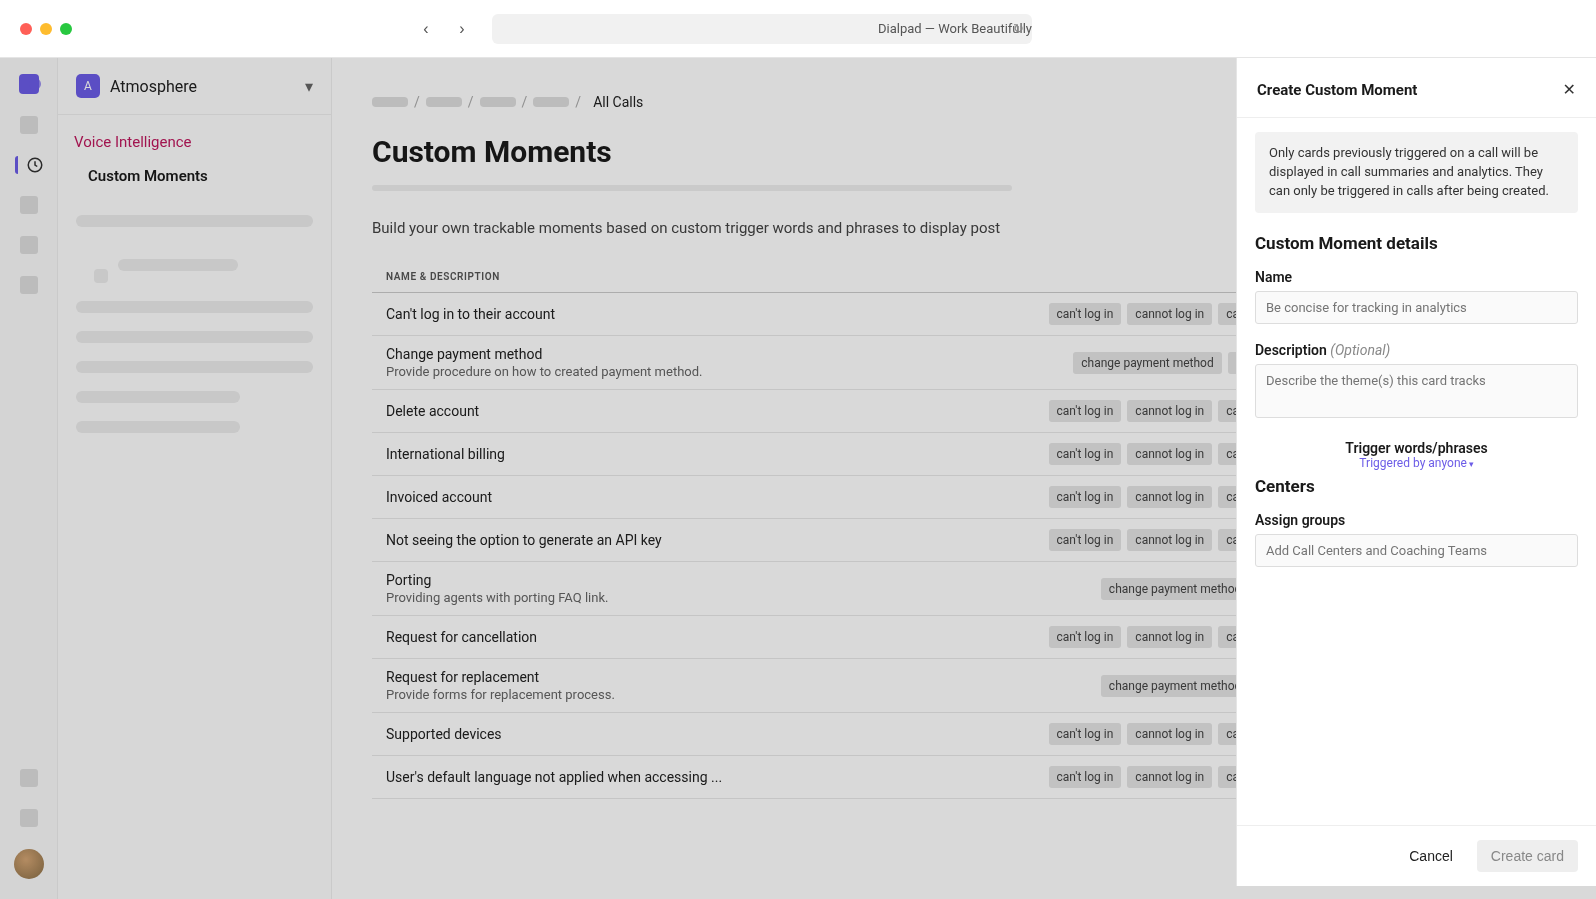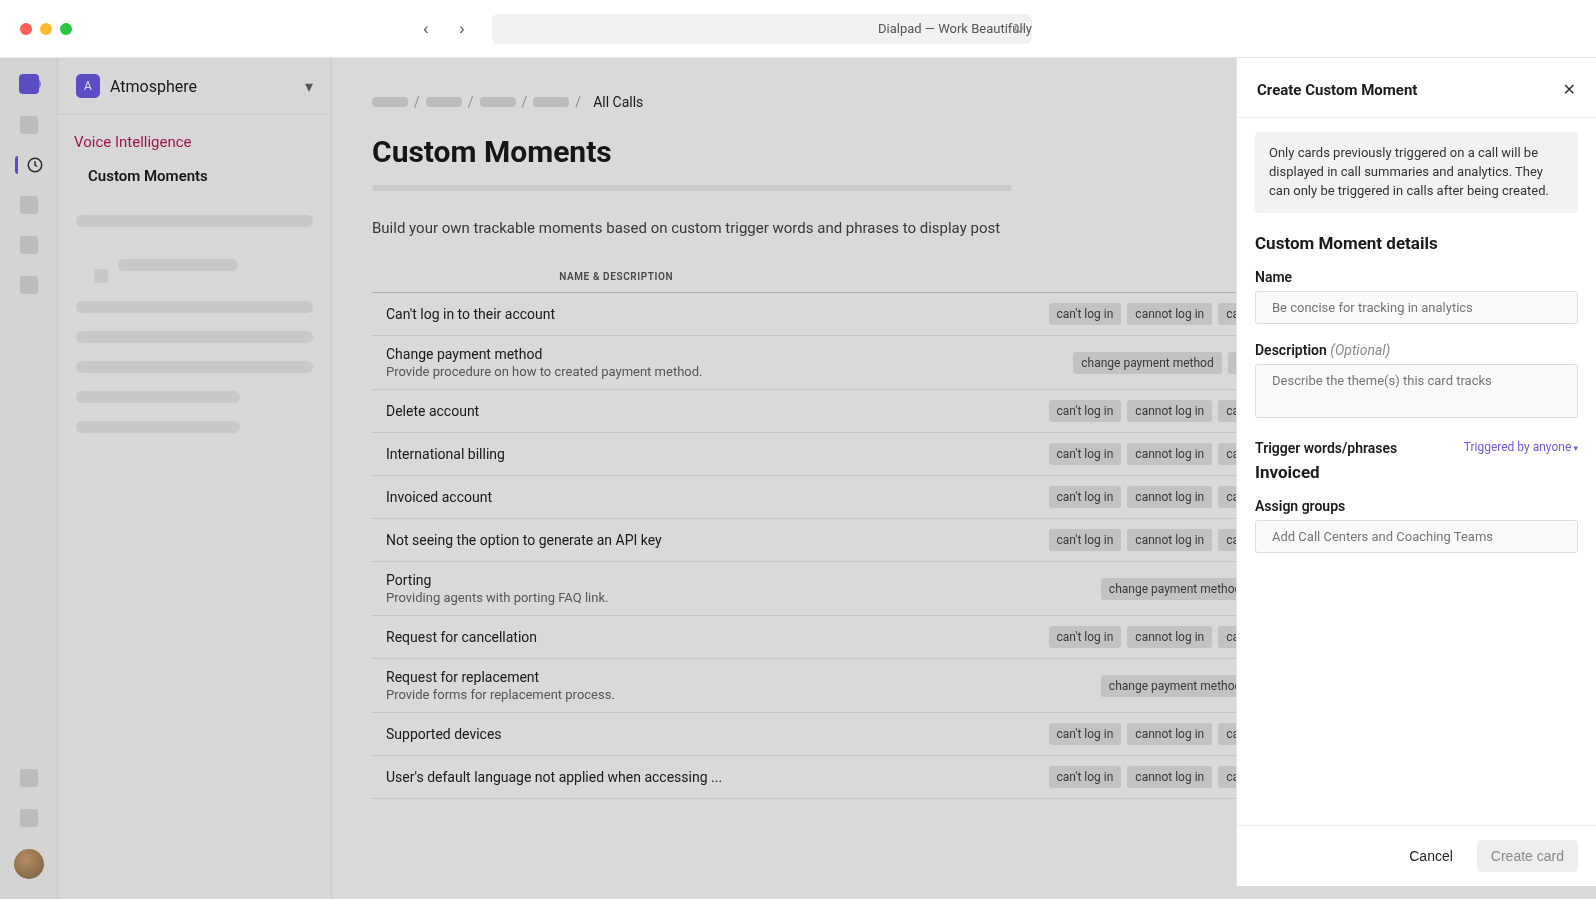--- a/index.html
+++ b/index.html
@@ -39,43 +39,43 @@
 .main { flex: 1; padding: 36px 40px 0 40px; overflow-y: auto; }
 .crumbs { display: flex; gap: 6px; align-items: center; margin-bottom: 24px; font-size: 14px; }
 .crumb-ph { width: 36px; height: 10px; background: #ddd; border-radius: 4px; }
 .crumbs .sep { color: #aaa; }
 .crumbs .last { color: #222; margin-left: 6px; }
 .page-title { font-size: 30px; font-weight: 700; margin-bottom: 16px; }
 .title-underline { height: 6px; background: #eee; border-radius: 3px; width: 640px; margin-bottom: 28px; }
 .page-sub { color: #444; font-size: 15px; margin-bottom: 24px; }
 
 table { width: 100%; border-collapse: collapse; }
-th { text-align: center; font-size: 10px; letter-spacing: 0.06em; color: #555; font-weight: 600; padding: 10px 12px; border-bottom: 1px solid #ccc; text-transform: uppercase; }
+th { text-align: left; font-size: 10px; letter-spacing: 0.06em; color: #555; font-weight: 600; padding: 10px 12px; border-bottom: 1px solid #ccc; text-transform: uppercase; }
 th:first-child { padding-left: 14px; }
 tr { border-bottom: 1px solid #e8e8e8; }
 td { padding: 10px 12px; vertical-align: middle; }
 td:first-child { padding-left: 14px; }
 .row-name { font-size: 14px; color: #222; }
 .row-desc { font-size: 13px; color: #666; margin-top: 2px; }
 .tags { display: flex; gap: 6px; flex-wrap: nowrap; overflow: hidden; justify-content: flex-end; }
 .tag { background: #e4e4e4; color: #444; font-size: 12px; padding: 4px 8px; border-radius: 3px; white-space: nowrap; }
 .more { font-size: 12px; color: #555; padding: 4px 4px; }
 
 .panel { position: absolute; right: 0; top: 0; bottom: 13px; width: 360px; background: #fff; border-left: 1px solid #e5e5e5; z-index: 10; display: flex; flex-direction: column; }
 .panel-head { display: flex; align-items: center; justify-content: space-between; padding: 22px 20px 18px; border-bottom: 1px solid #eee; }
 .panel-head h3 { font-size: 15px; font-weight: 700; }
 .panel-head .close { background: none; border: none; cursor: pointer; font-size: 16px; color: #333; }
 .panel-body { padding: 14px 18px; flex: 1; overflow-y: auto; }
 .info-box { background: #f2f2f2; border-radius: 4px; padding: 12px 14px; font-size: 13px; color: #333; line-height: 1.45; margin-bottom: 20px; }
 .panel-body h4 { font-size: 17px; font-weight: 700; margin-bottom: 16px; }
 .fld-label { font-size: 14px; font-weight: 600; margin-bottom: 6px; display: block; }
 .fld-label .opt { font-weight: 400; font-style: italic; color: #888; }
-.fld-input, .fld-textarea { width: 100%; border: 1px solid #ddd; background: #fafafa; border-radius: 3px; padding: 8px 16px; font-size: 13px; font-family: inherit; margin-bottom: 18px; }
+.fld-input, .fld-textarea { width: 100%; border: 1px solid #ddd; background: #fafafa; border-radius: 3px; padding: 8px 10px; font-size: 13px; font-family: inherit; margin-bottom: 18px; }
 .fld-textarea { resize: none; height: 54px; }
-.trig-row { display: flex; justify-content: space-between; margin-bottom: 6px; }
+.trig-row { display: flex; justify-content: space-between; align-items: center; margin-bottom: 6px; flex-direction: column; }
 .trig-link { color: #6c5ce7; font-size: 12px; cursor: pointer; }
 .trig-link::after { content: " ▾"; font-size: 9px; }
 .panel-foot { border-top: 1px solid #eee; padding: 14px 18px; display: flex; justify-content: flex-end; gap: 10px; }
 .btn { border: none; padding: 8px 14px; border-radius: 4px; font-size: 14px; cursor: pointer; }
 .btn-cancel { background: none; color: #222; }
 .btn-create { background: #eee; color: #888; }
 </style>
 </head>
 <body>
 
@@ -327,21 +327,21 @@
       <label class="fld-label">Name</label>
       <input class="fld-input" placeholder="Be concise for tracking in analytics" style="">
       <label class="fld-label">
         <span>Description</span> <span class="opt">(Optional)</span>
       </label>
       <textarea class="fld-textarea" placeholder="Describe the theme(s) this card tracks" style=""></textarea>
       <div class="trig-row">
         <label class="fld-label" style="margin:0">Trigger words/phrases</label>
         <span class="trig-link">Triggered by anyone</span>
       </div>
-      <h4>Invoiced</h4>
+      <h4>Centers</h4>
       <label class="fld-label">Assign groups</label>
       <input class="fld-input" placeholder="Add Call Centers and Coaching Teams" style="">
     </div>
     <div class="panel-foot">
       <button class="btn btn-cancel">Cancel</button>
       <button class="btn btn-create">Create card</button>
     </div>
   </div>
 </div>
 

